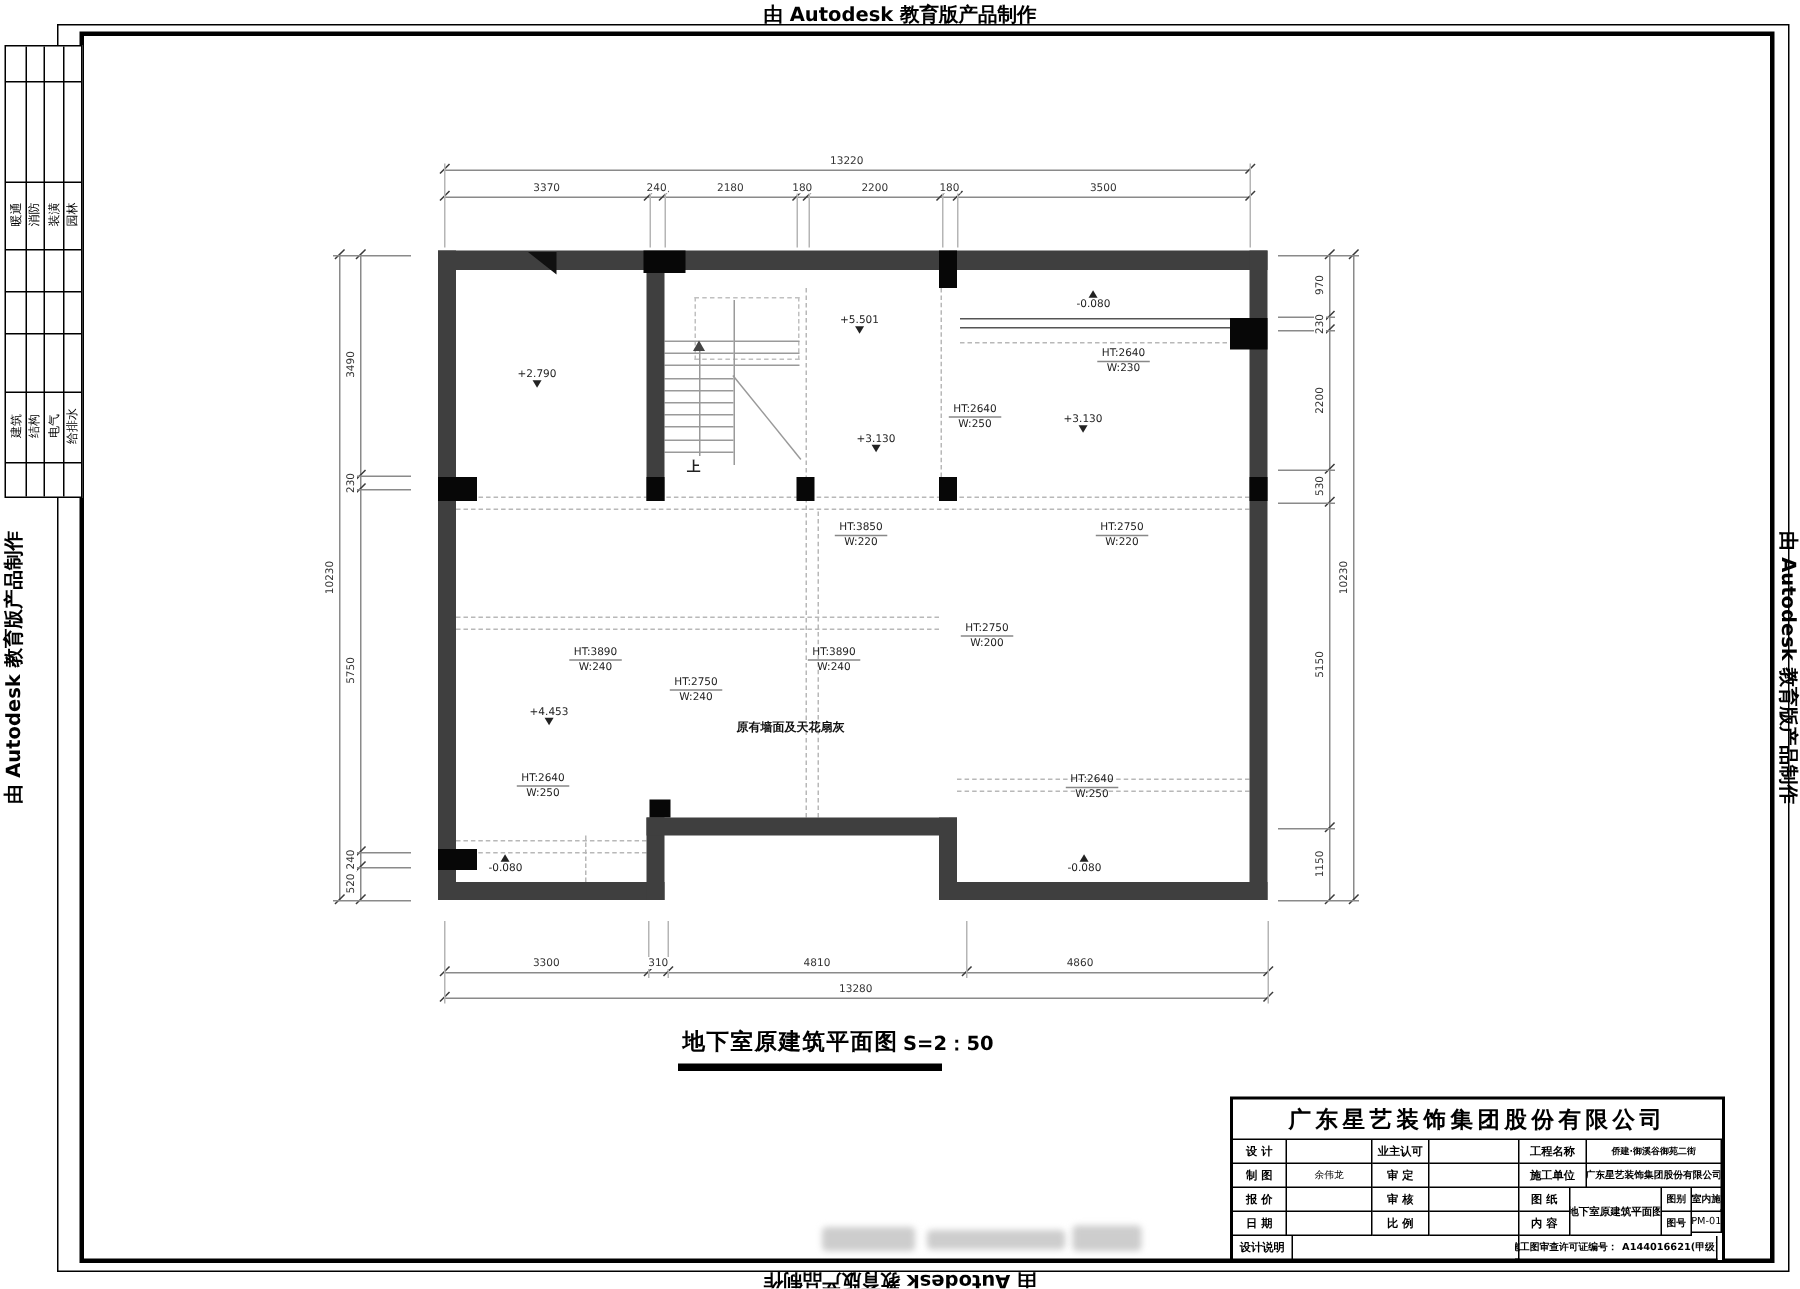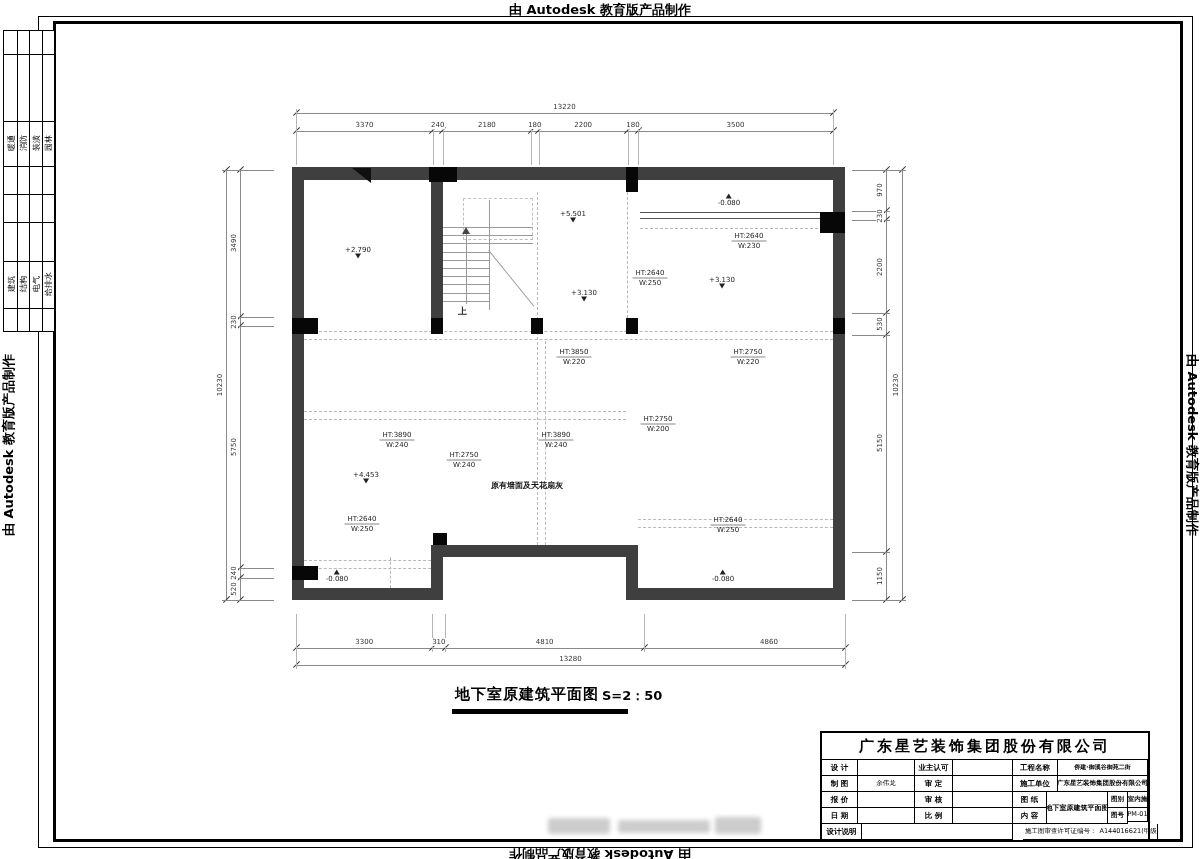--- a/index.html
+++ b/index.html
@@ -65,21 +65,21 @@
   .cov{left:236px;top:43px;width:90px;height:16px;font-size:6.5px;font-weight:bold}
   .shl1{left:191px;top:59px;width:34px;height:16px}
   .shl2{left:191px;top:75px;width:34px;height:16px}
   .shv{left:225px;top:59px;width:61px;height:32px;font-weight:bold;font-size:7px}
   .tyl{left:286px;top:59px;width:20px;height:16px;font-size:6.5px;font-weight:bold}
   .tyv{left:306px;top:59px;width:20px;height:16px;font-size:6.5px;font-weight:bold}
   .nol{left:286px;top:75px;width:20px;height:16px;font-size:6.5px;font-weight:bold}
   .nov{left:306px;top:73px;width:20px;height:16px;font-size:6.5px;font-weight:normal}
   .dsl{left:0;top:91px;width:40px;height:16px}
   .dse{left:40px;top:91px;width:151px;height:16px}
-  .pml{left:201px;top:91px;width:135px;height:16px;justify-content:flex-start;font-size:6.5px;font-weight:normal;padding-left:2px}
+  .pml{left:188px;top:91px;width:135px;height:16px;justify-content:center;font-size:6.5px;font-weight:bold;padding-left:2px}
   .pml span{margin-right:3px}
   .smudge{position:absolute;background:#cdcdcd;filter:blur(2px);border-radius:3px}
 </style>
 </head>
 <body>
 
 <div class="sheet">
 
   <div class="wm wm-top">由 Autodesk 教育版产品制作</div>
   <div class="wm wm-bottom">由 Autodesk 教育版产品制作</div>
@@ -245,21 +245,21 @@
       <div class="tick" style="left: 440.739px; top: 647px;"></div>
       <div class="ext" style="left: 445.239px; top: 614px; width: 0px; height: 38px;"></div>
       <div class="tick" style="left: 639.586px; top: 647px;"></div>
       <div class="ext" style="left: 644.086px; top: 614px; width: 0px; height: 38px;"></div>
       <div class="tick" style="left: 840.5px; top: 647px;"></div>
       <div class="tick" style="left: 840.5px; top: 664px;"></div>
       <div class="ext" style="left: 845px; top: 614px; width: 0px; height: 55px;"></div>
       <div class="dlab" style="left: 364.212px; top: 646px;">3300</div>
       <div class="dlab" style="left: 438.831px; top: 646px;">310</div>
       <div class="dlab" style="left: 544.662px; top: 646px;">4810</div>
-      <div class="dlab" style="left: 769px; top: 646px; text-align: right;">4860</div>
+      <div class="dlab" style="left: 720px; top: 646px; text-align: right;">4860</div>
       <div class="dlab" style="left: 570.5px; top: 663px;">13280</div>
       <div class="dvline" style="left: 240px; top: 170px; width: 0px; height: 430px;"></div>
       <div class="dvline" style="left: 226px; top: 170px; width: 0px; height: 430px;"></div>
       <div class="tick" style="left: 235.5px; top: 169px;"></div>
       <div class="tick" style="left: 221.5px; top: 169px;"></div>
       <div class="exth dline" style="left: 222px; top: 170px; width: 52px; height: 0px;"></div>
       <div class="tick" style="left: 235.5px; top: 315.696px;"></div>
       <div class="exth dline" style="left: 236px; top: 316.696px; width: 38px; height: 0px;"></div>
       <div class="tick" style="left: 235.5px; top: 325.364px;"></div>
       <div class="exth dline" style="left: 236px; top: 326.364px; width: 38px; height: 0px;"></div>

